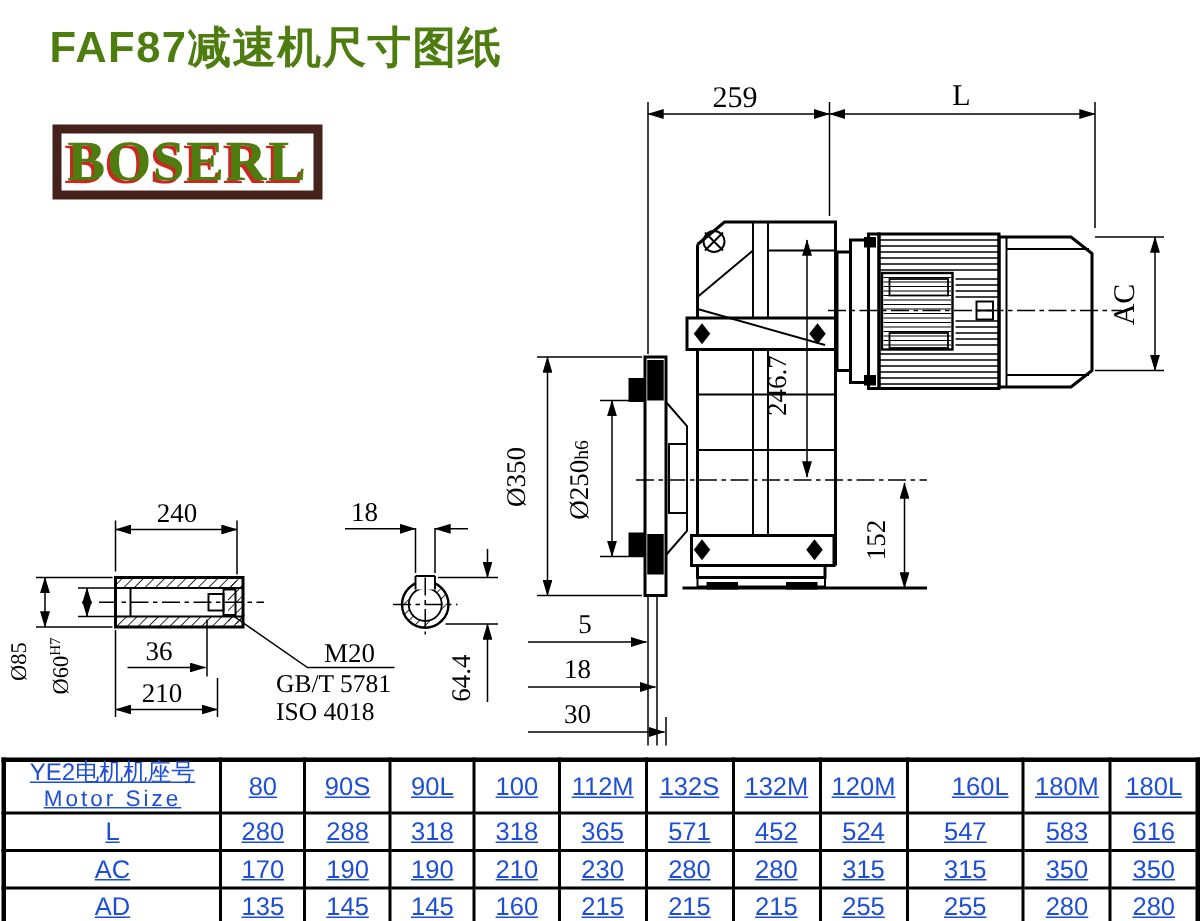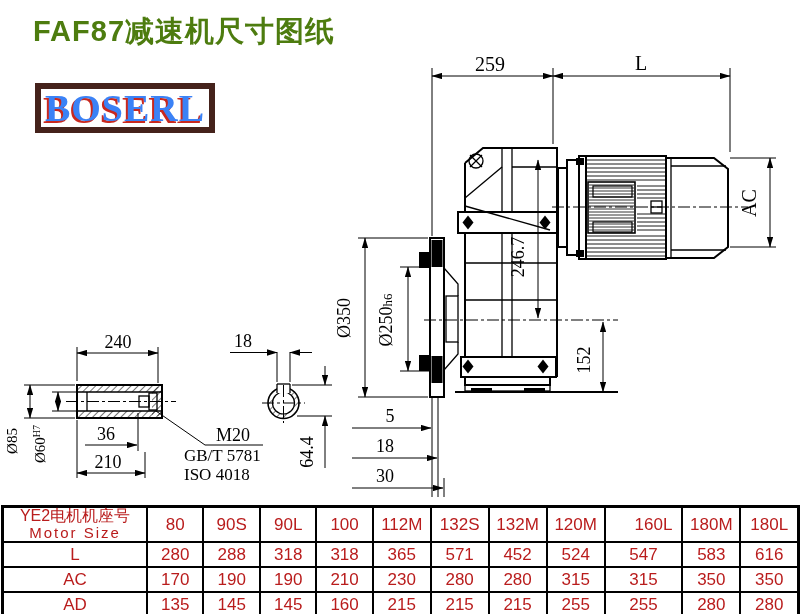--- a/index.html
+++ b/index.html
@@ -2,34 +2,34 @@
 <html><head>
 <meta charset="utf-8">
 <style>
   html,body{margin:0;padding:0;background:#fff;}
   .page{position:relative;width:800px;height:614px;background:#ffffff;overflow:hidden;
         font-family:"Liberation Sans",sans-serif;}
   .title{position:absolute;left:33px;top:12px;font-size:29px;font-weight:bold;color:#4d7c0f;
          letter-spacing:1px;white-space:nowrap;}
   .logo{position:absolute;left:35px;top:83px;width:168px;height:38px;border:6px solid #45221b;
         background:#fff;display:flex;align-items:center;justify-content:center;}
-  .logo span{font-family:"Liberation Serif",serif;font-size:38px;font-weight:bold;color:#3b82f6;
+  .logo span{font-family:"Liberation Serif",serif;font-size:38px;font-weight:bold;color:#4d7c0f;
         text-shadow:-2px 2px 0 #c9281e;letter-spacing:1px;line-height:1;}
   svg text{font-family:"Liberation Serif",serif;fill:#000;}
   svg .ln{stroke:#000;fill:none;}
   svg .thick{stroke-width:2;}
   svg .mid{stroke-width:1.3;}
   svg .thin{stroke-width:1;}
   svg .cl{stroke:#000;stroke-width:1;fill:none;stroke-dasharray:12 3 3 3;}
   svg .blk{fill:#000;stroke:none;}
   
   .dim-table{position:absolute;left:1px;top:505px;border-collapse:collapse;
              border:3px solid #000;table-layout:fixed;}
   .dim-table td{border:2px solid #000;text-align:center;vertical-align:middle;
-                font-size:17px;color:#b91c1c;padding:0;background:#fff;}
+                font-size:17px;color:#1d4ed8;padding:0;background:#fff;text-decoration:underline;}
   .dim-table tr.hdr td{height:31px;}
   .dim-table tr.datarow td{height:23px;}
   .dim-table .cn{font-size:16px;line-height:1.05;}
   .dim-table .en{font-size:15px;letter-spacing:2px;line-height:1.1;}
 </style>
 </head>
 <body>
 
 <div class="page">
 

